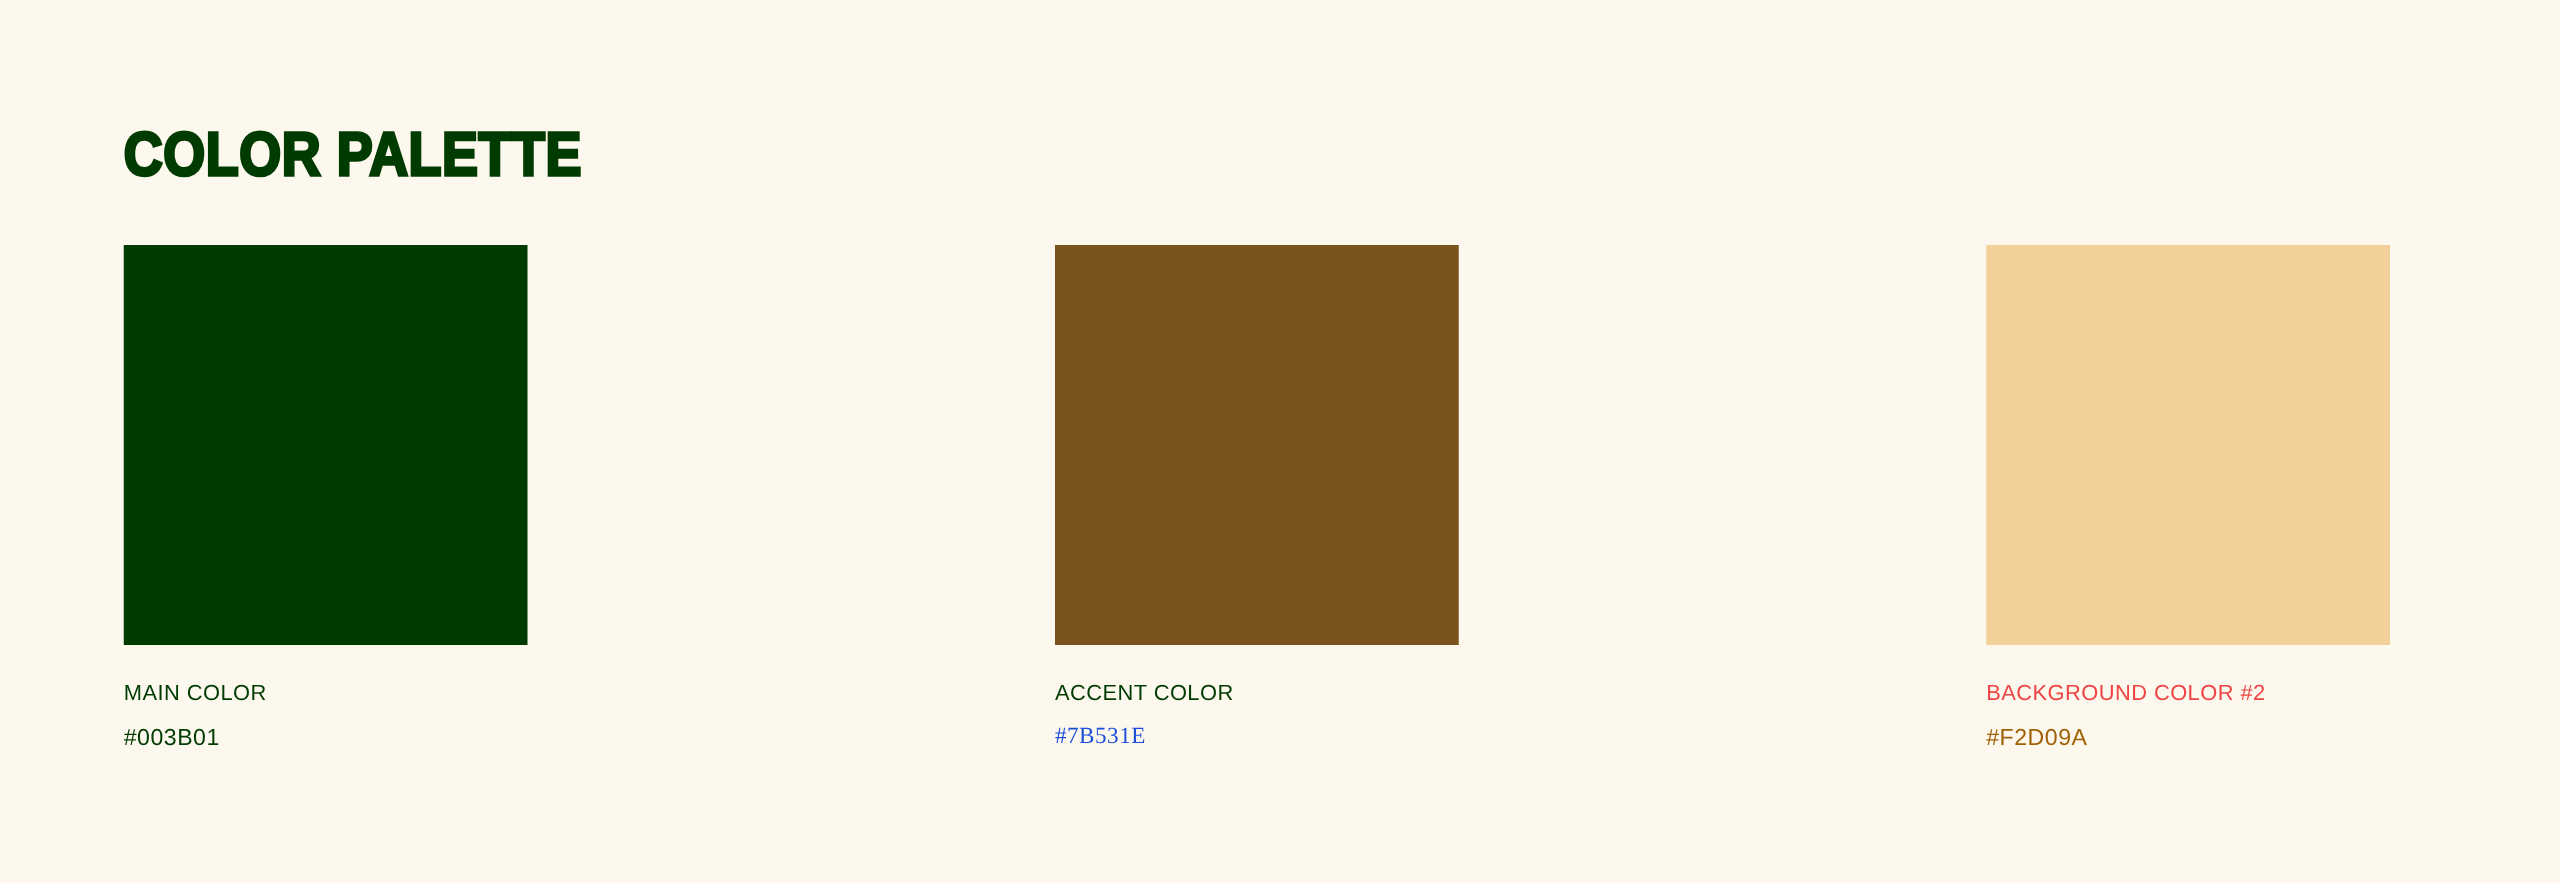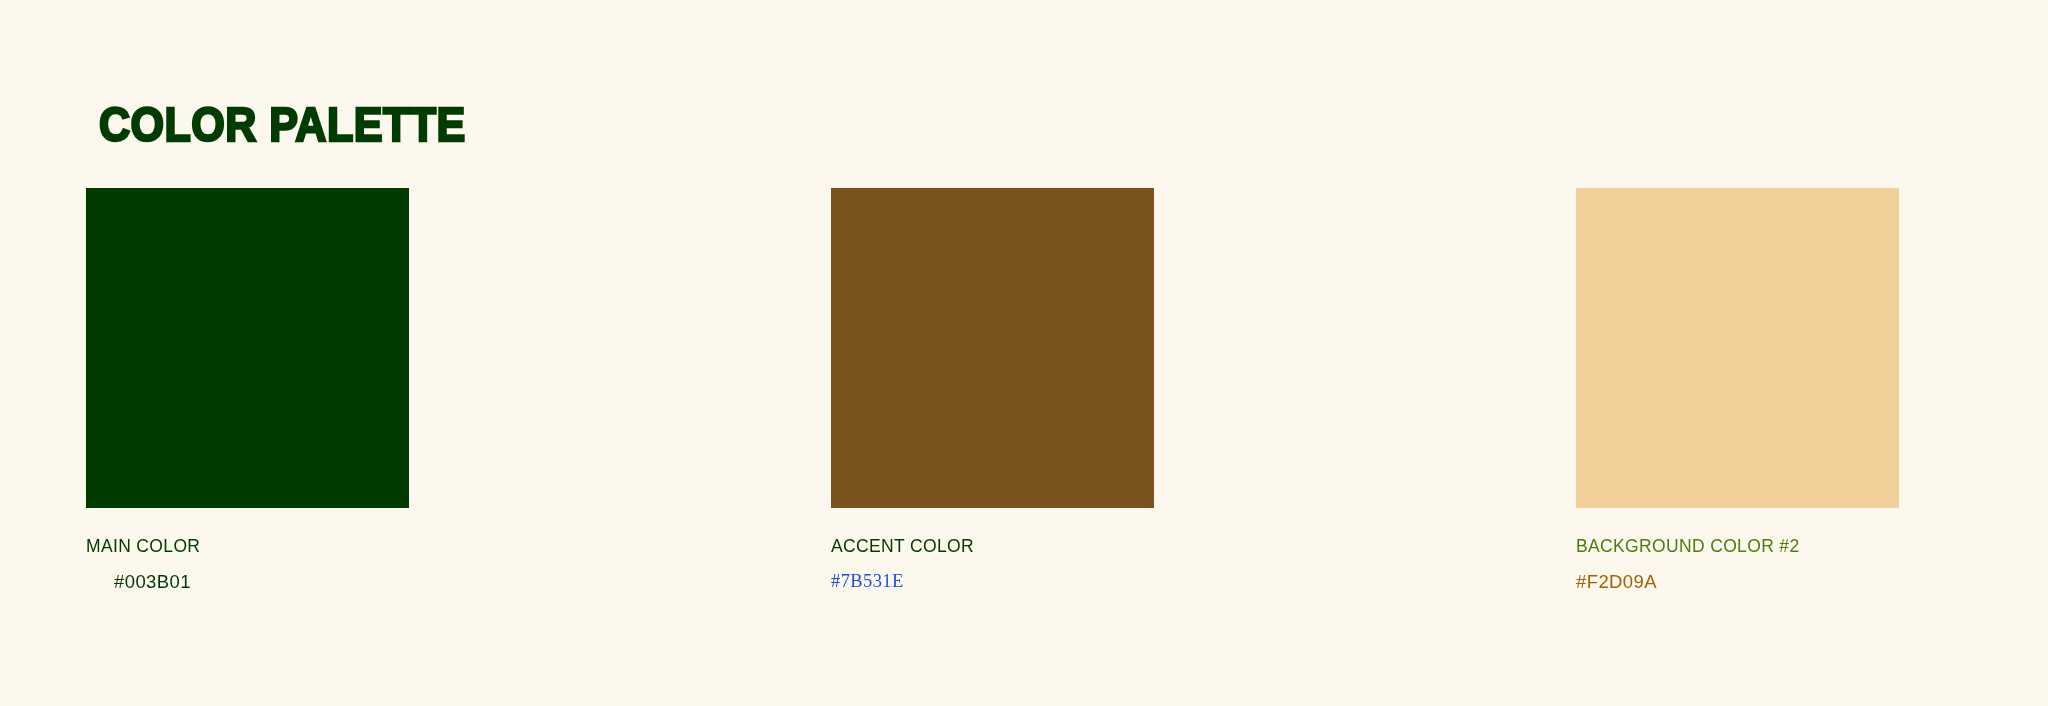--- a/index.html
+++ b/index.html
@@ -41,28 +41,28 @@
     transform-origin: left top;
     -webkit-text-stroke: 2.6px #003B01;
     paint-order: stroke fill;
     white-space: nowrap;
     user-select: none;
   }
 
   
   #swatch-row {
     position: absolute;
-    left: 86px;
+    left: 99px;
     top: 180px;
     width: 1813px;
     height: 420px;
     display: flex;
     flex-direction: row;
     justify-content: space-between;
-    align-items: center;
+    align-items: flex-end;
   }
 
   .swatch-cell {
     width: 323px;
     display: flex;
     flex-direction: column;
     align-items: flex-start;
   }
 
   .swatch-chip {
@@ -98,30 +98,30 @@
 
 <div id="page" style="background-color: rgb(253, 248, 238);">
 
   <h1 id="palette-title" style="color: rgb(0, 59, 1); -webkit-text-stroke-color: rgb(0, 59, 1);">COLOR PALETTE</h1>
 
   <div id="swatch-row">
 
     <div class="swatch-cell">
       <div class="swatch-chip" style="background-color: rgb(0, 59, 1);"></div>
       <div class="swatch-name" style="color: rgb(0, 59, 1);">MAIN COLOR</div>
-      <div class="swatch-hex" style="color: rgb(0, 59, 1); margin-left: 28px;">#003B01</div>
+      <div class="swatch-hex" style="color: rgb(0, 59, 1);">#003B01</div>
     </div>
 
     <div class="swatch-cell">
       <div class="swatch-chip" style="background-color: rgb(123, 83, 30);"></div>
       <div class="swatch-name" style="color: rgb(0, 59, 1);">ACCENT COLOR</div>
       <div class="swatch-hex" style="color: #1d4ed8; font-family: Liberation Serif, serif;">#7B531E</div>
     </div>
 
 
     <div class="swatch-cell">
       <div class="swatch-chip" style="background-color: rgb(242, 208, 154);"></div>
-      <div class="swatch-name" style="color: #4d7c0f;">BACKGROUND COLOR #2</div>
+      <div class="swatch-name" style="color: #ef4444;">BACKGROUND COLOR #2</div>
       <div class="swatch-hex" style="color: #a16207;">#F2D09A</div>
     </div>
 
   </div>
 </div>
 
 </body></html>

